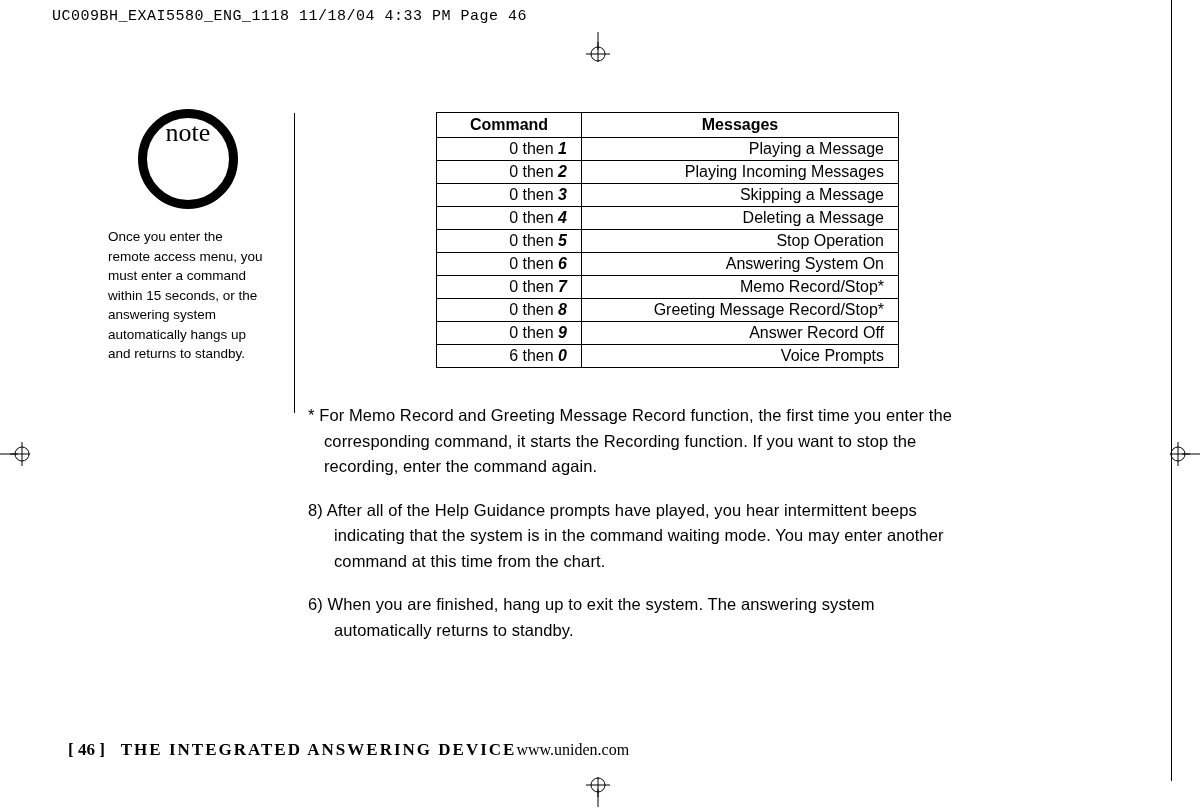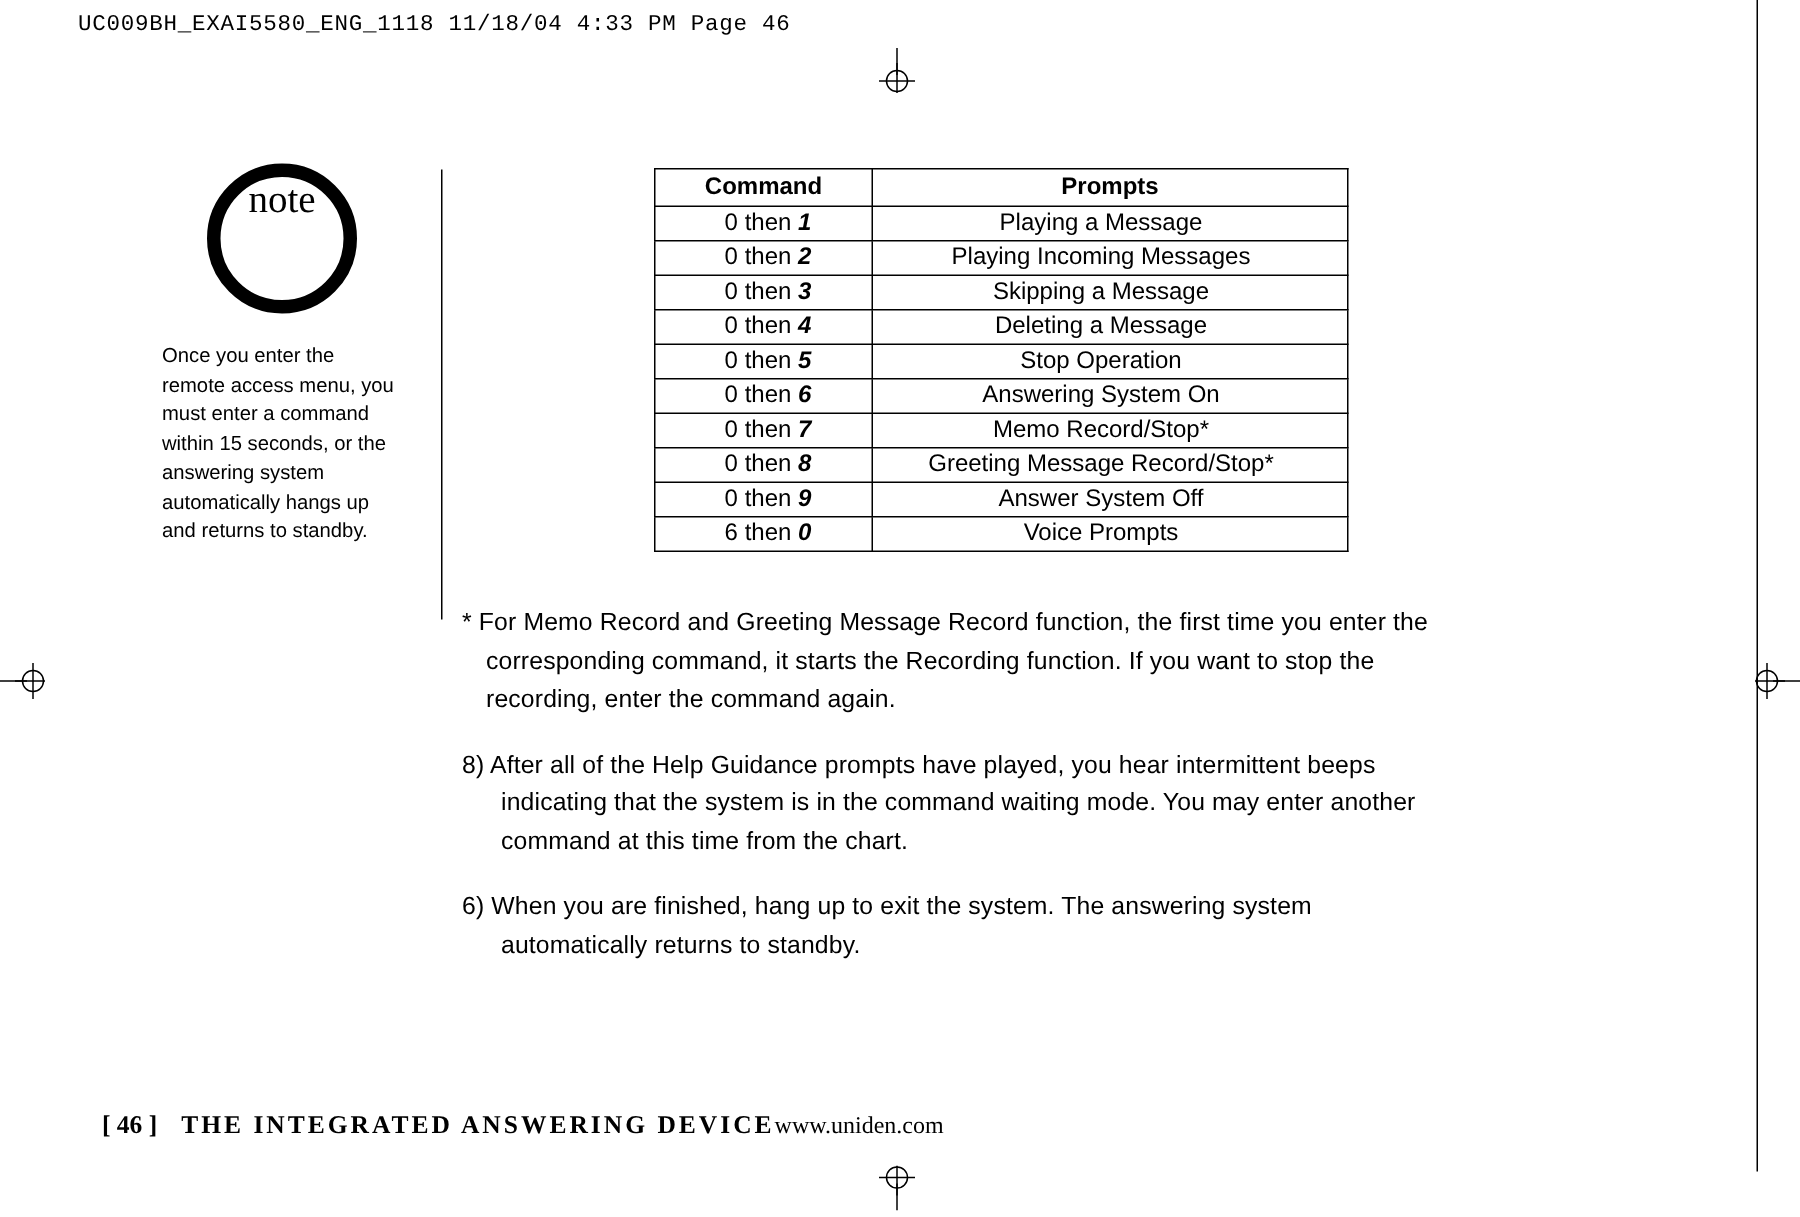--- a/index.html
+++ b/index.html
@@ -99,21 +99,21 @@
   table.cmd {
     border-collapse: collapse;
     margin-left: 128px;
     margin-bottom: 35px;
     font-family: Verdana, Geneva, sans-serif;
   }
   table.cmd th, table.cmd td {
     border: 1.2px solid #000;
     padding: 2px 14px 2px 2px;
     font-size: 16px;
-    text-align: center;
+    text-align: right;
     vertical-align: middle;
   }
   table.cmd th {
     font-weight: bold;
     text-align: center;
     padding: 3px 4px;
   }
   table.cmd td.cmdcell { width: 110px; padding-left: 20px; }
   table.cmd td.fncell { width: 300px; }
   .cmd-num { font-weight: bold; font-style: italic; }
@@ -189,21 +189,21 @@
 </div>
 
 <div class="divider-vert"></div>
 
 <div class="main-col">
 
   <table class="cmd">
     <thead>
       <tr>
         <th>Command</th>
-        <th>Prompts</th>
+        <th>Messages</th>
       </tr>
     </thead>
     <tbody>
       <tr>
           <td class="cmdcell"><span>0 then </span><span class="cmd-num">1</span></td>
           <td class="fncell">Playing a Message</td>
         </tr>
       <tr>
           <td class="cmdcell"><span>0 then </span><span class="cmd-num">2</span></td>
           <td class="fncell">Playing Incoming Messages</td>
@@ -227,21 +227,21 @@
       <tr>
           <td class="cmdcell"><span>0 then </span><span class="cmd-num">7</span></td>
           <td class="fncell">Memo Record/Stop*</td>
         </tr>
       <tr>
           <td class="cmdcell"><span>0 then </span><span class="cmd-num">8</span></td>
           <td class="fncell">Greeting Message Record/Stop*</td>
         </tr>
       <tr>
           <td class="cmdcell"><span>0 then </span><span class="cmd-num">9</span></td>
-          <td class="fncell">Answer System Off</td>
+          <td class="fncell">Answer Record Off</td>
         </tr>
       <tr>
           <td class="cmdcell"><span>6 then </span><span class="cmd-num">0</span></td>
           <td class="fncell">Voice Prompts</td>
         </tr>
     </tbody>
   </table>
 
   <div class="para star">* For Memo Record and Greeting Message Record function, the first time you enter the corresponding command, it starts the Recording function. If you want to stop the recording, enter the command again.</div>
   <div class="para num">8) After all of the Help Guidance prompts have played, you hear intermittent beeps indicating that the system is in the command waiting mode. You may enter another command at this time from the chart.</div>

